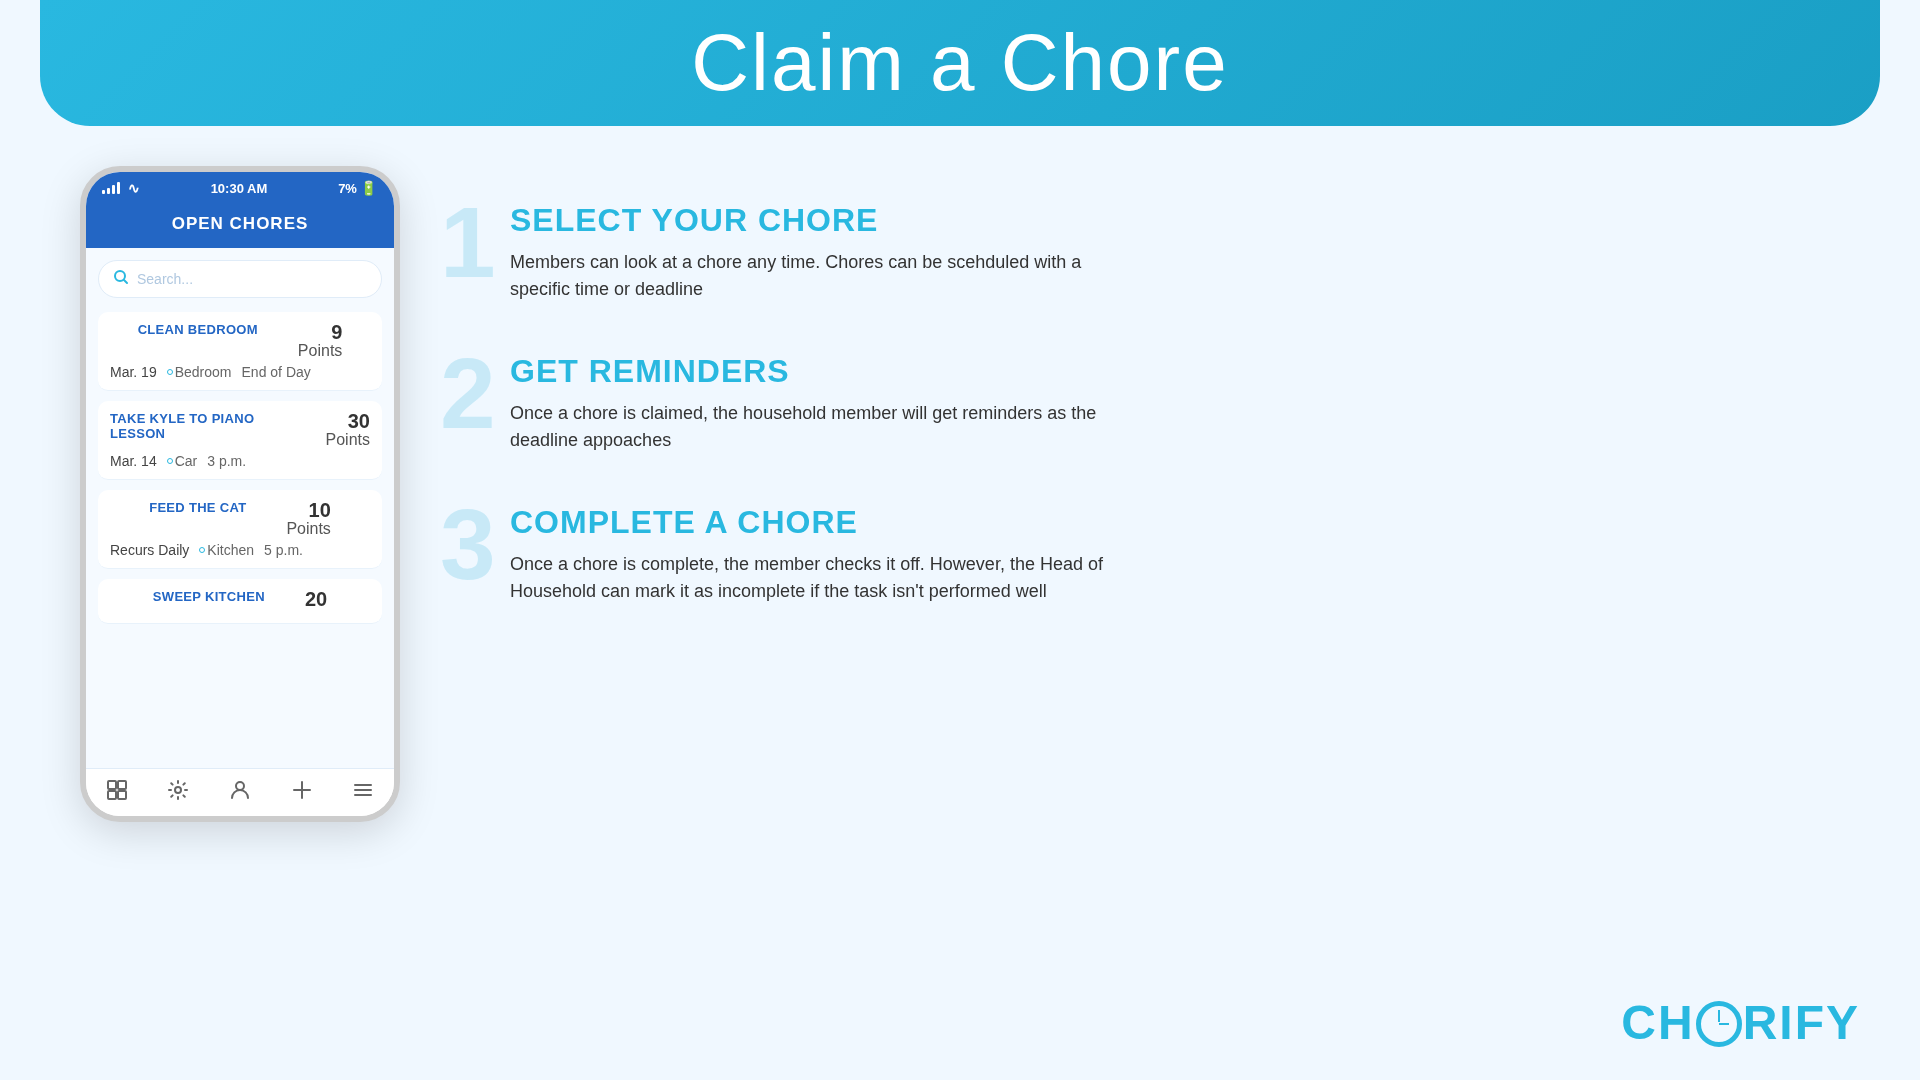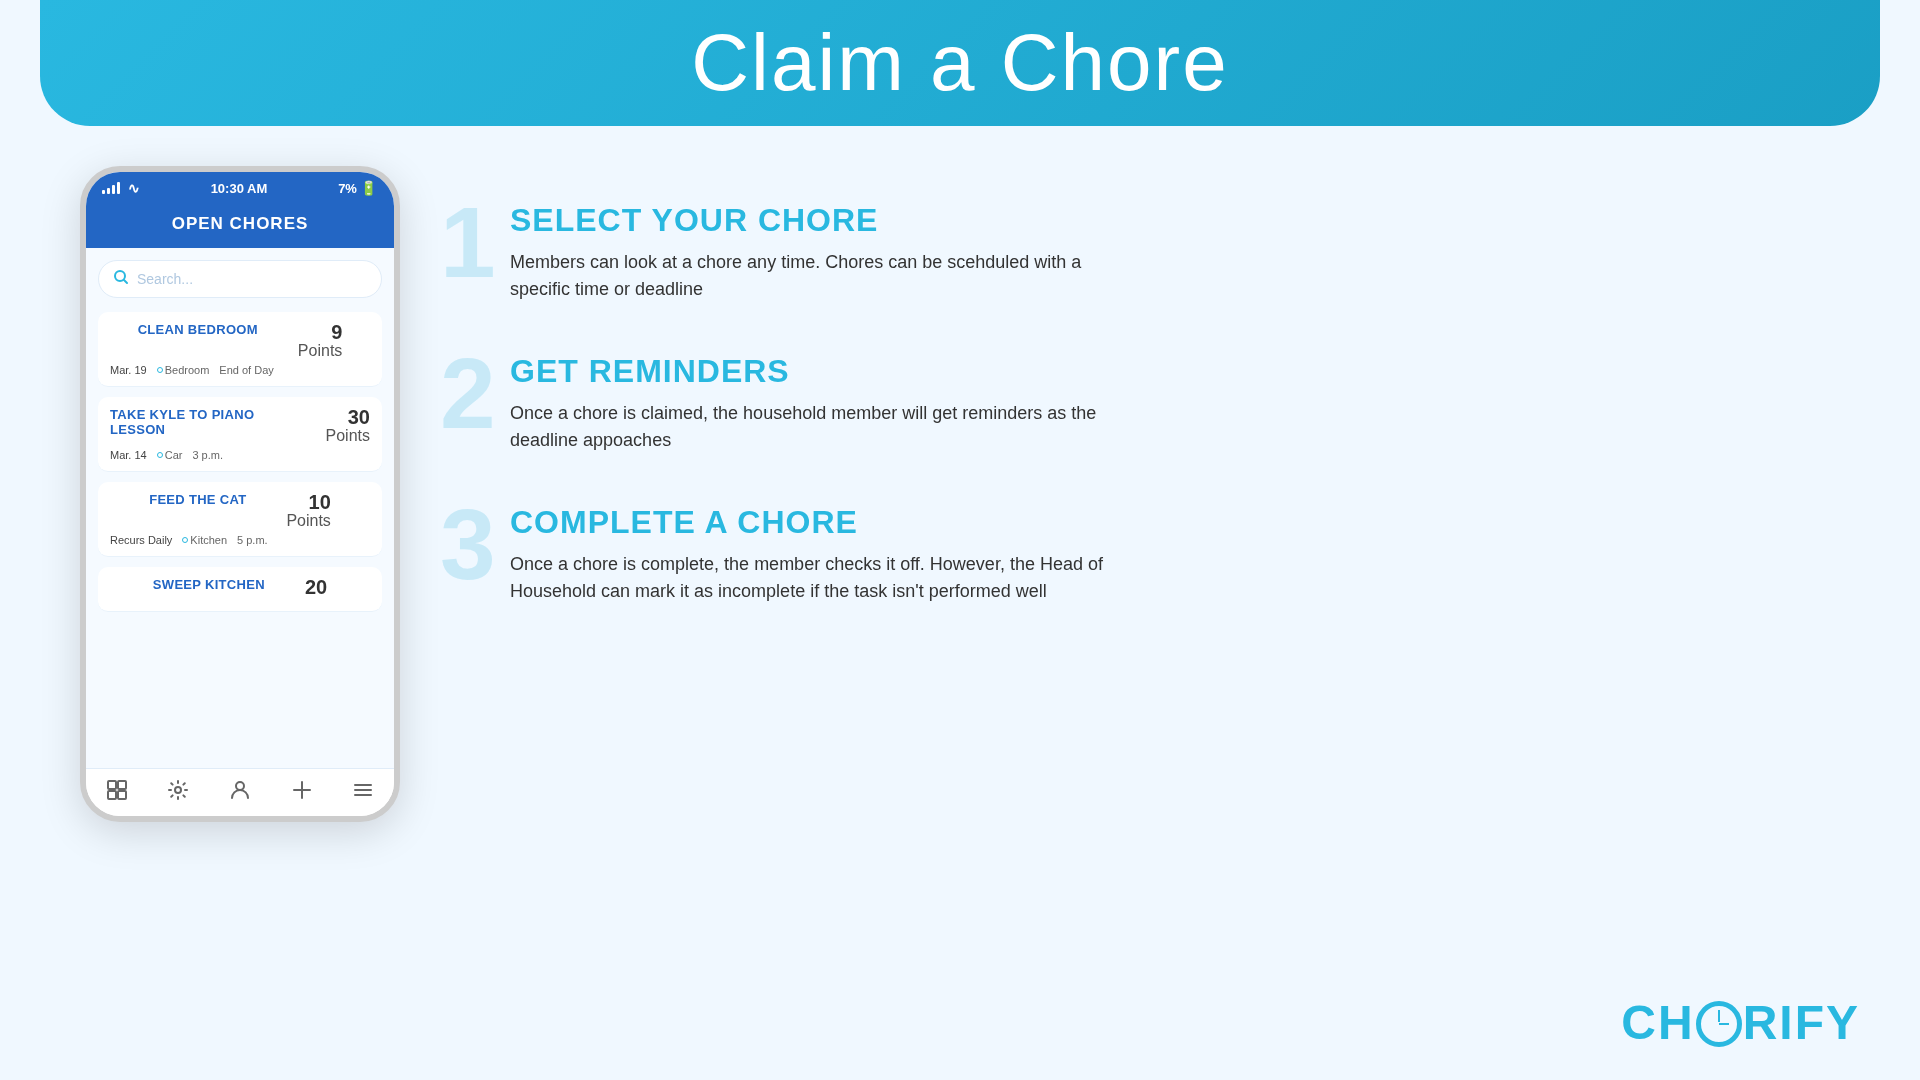--- a/index.html
+++ b/index.html
@@ -132,21 +132,21 @@
       line-height: 1;
     }
     .chore-points-label {
       color: #555;
       font-size: 16px;
     }
     .chore-details {
       display: flex;
       gap: 10px;
       align-items: center;
-      font-size: 11px;
+      font-size: 14px;
       color: #666;
     }
     .chore-date { color: #444; }
     .chore-location {
       display: flex;
       align-items: center;
       gap: 2px;
       color: #666;
     }
     .chore-time { color: #666; }

